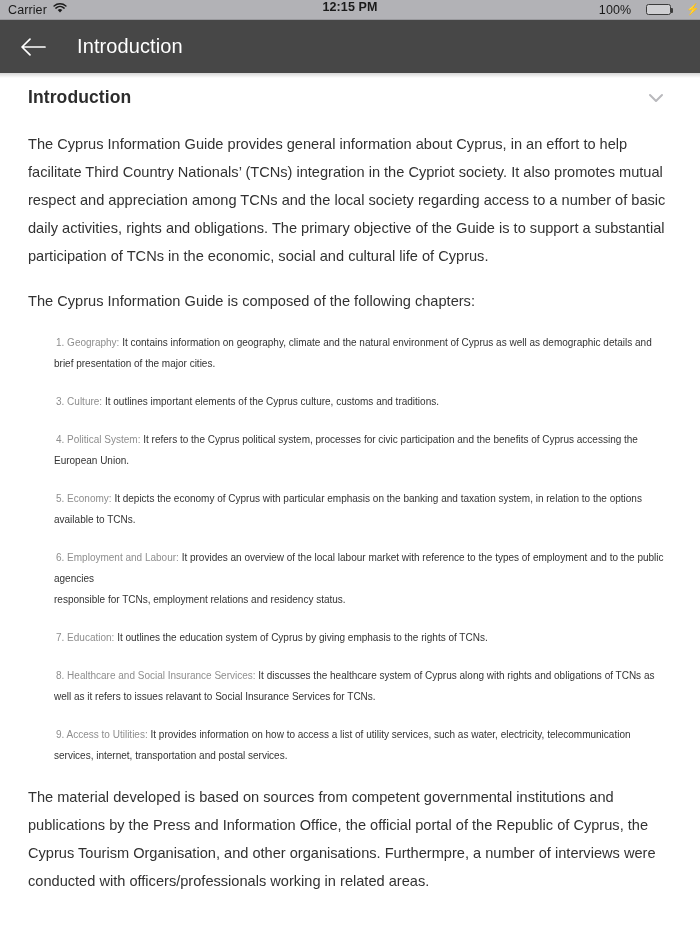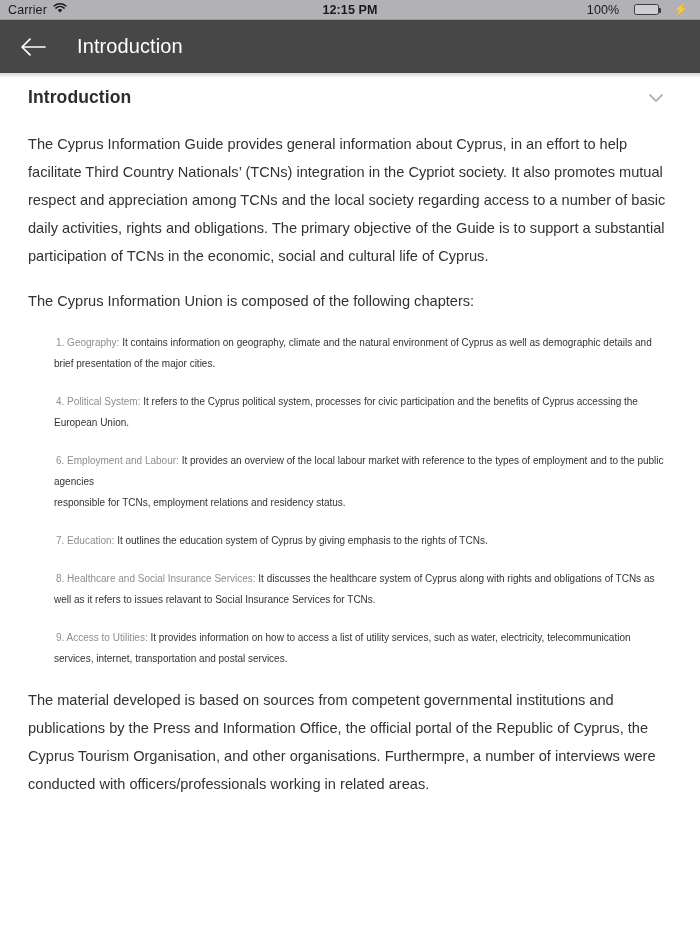--- a/index.html
+++ b/index.html
@@ -18,22 +18,21 @@
     height: 934px;
     overflow: hidden;
     background: #ffffff;
   }
 
   
   .status-bar {
     height: 20px;
     background: #b2b2b6;
     display: flex;
-    align-items: center;
-    padding: 0 12px 0 8px;
+    padding: 0 0 0 8px;
     font-size: 12.5px;
     color: #1a1a1a;
     letter-spacing: 0.1px;
     position: relative;
     border-bottom: 1px solid #9a9a9e;
   }
   .status-left { display: flex; align-items: center; gap: 6px; }
   .status-center {
     position: absolute;
     left: 0; right: 0;
@@ -203,34 +202,42 @@
         <svg width="16" height="10" viewBox="0 0 16 10">
           <path d="M2 2 L8 8 L14 2" stroke="#b9b9bd" stroke-width="2" fill="none" stroke-linecap="round" stroke-linejoin="round"></path>
         </svg>
       </div>
     </div>
 
     <div class="article">
 
       <p class="para">The Cyprus Information Guide provides general information about Cyprus, in an effort to help facilitate Third Country Nationals’ (TCNs) integration in the Cypriot society. It also promotes mutual respect and appreciation among TCNs and the local society regarding access to a number of basic daily activities, rights and obligations. The primary objective of the Guide is to support a substantial participation of TCNs in the economic, social and cultural life of Cyprus.</p>
 
-      <p class="para">The Cyprus Information Union is composed of the following chapters:</p>
+      <p class="para">The Cyprus Information Guide is composed of the following chapters:</p>
 
       <p class="chapter">
         <span class="label">1. Geography:</span>
         <span class="desc">It contains information on geography, climate and the natural environment of Cyprus as well as demographic details and brief presentation of the major cities.</span>
       </p>
 
 
+      <p class="chapter">
+        <span class="label">3. Culture:</span>
+        <span class="desc">It outlines important elements of the Cyprus culture, customs and traditions.</span>
+      </p>
 
       <p class="chapter">
         <span class="label">4. Political System:</span>
         <span class="desc">It refers to the Cyprus political system, processes for civic participation and the benefits of Cyprus accessing the European Union.</span>
       </p>
 
+      <p class="chapter">
+        <span class="label">5. Economy:</span>
+        <span class="desc">It depicts the economy of Cyprus with particular emphasis on the banking and taxation system, in relation to the options available to TCNs.</span>
+      </p>
 
       <p class="chapter">
         <span class="label">6. Employment and Labour:</span>
         <span class="desc" style="white-space: pre-line;">It provides an overview of the local labour market with reference to the types of employment and to the public agencies
 responsible for TCNs, employment relations and residency status.</span>
       </p>
 
       <p class="chapter">
         <span class="label">7. Education:</span>
         <span class="desc">It outlines the education system of Cyprus by giving emphasis to the rights of TCNs.</span>

